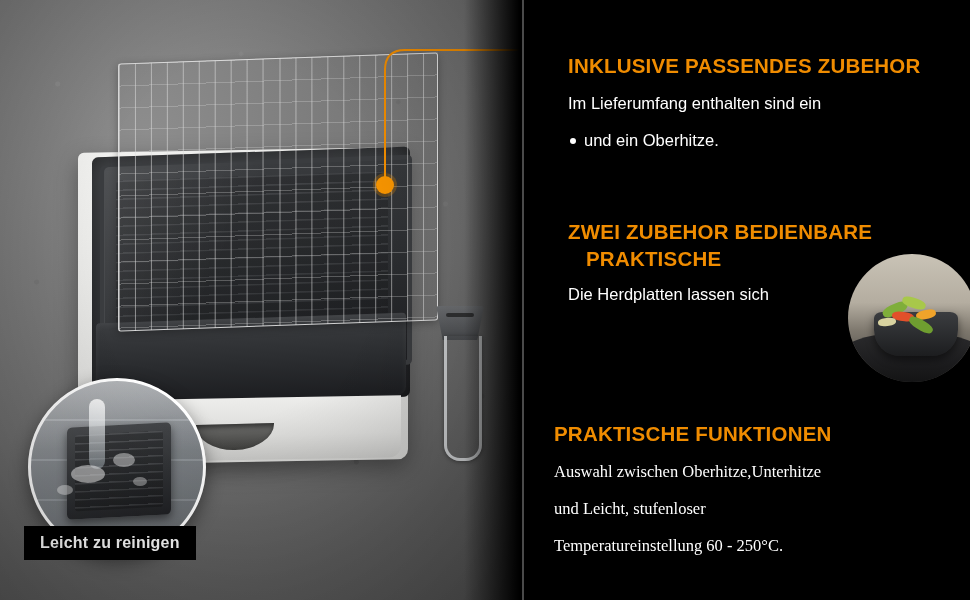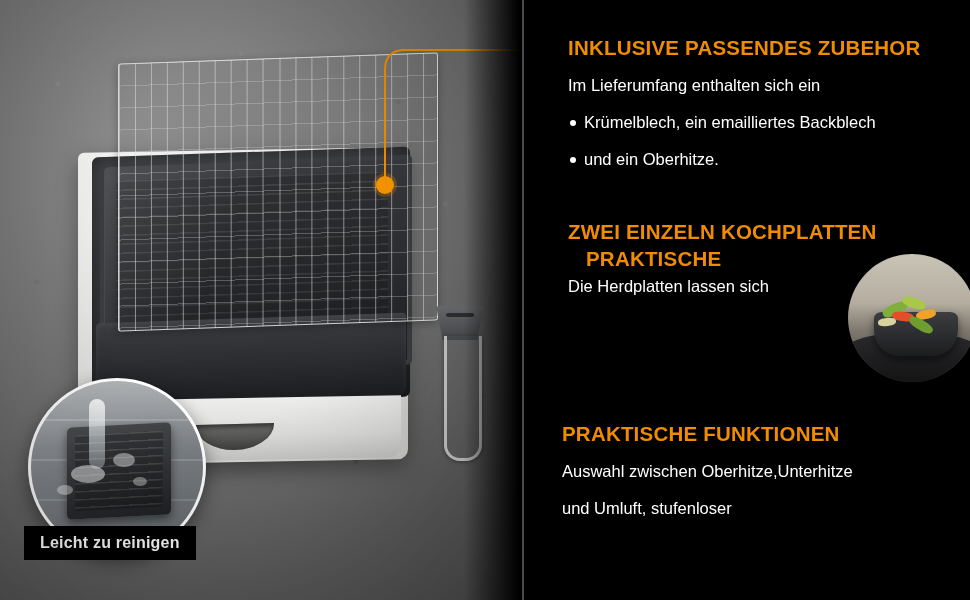--- a/index.html
+++ b/index.html
@@ -318,27 +318,27 @@
   .bullet-line::before {
     content: "";
     position: absolute;
     left: 2px; top: 10px;
     width: 6px; height: 6px;
     border-radius: 50%;
     background: #fff;
   }
 
   
-  #sec1 { left: 44px; top: 34px; width: 390px; }
+  #sec1 { left: 44px; top: 52px; width: 390px; }
   #sec1 .body-white { margin-top: 12px; }
 
   
   #sec2 { left: 44px; top: 218px; width: 400px; }
   #sec2 .head-orange { width: 330px; }
-  #sec2 .body-white { margin-top: 2px; width: 240px; }
+  #sec2 .body-white { margin-top: 10px; width: 240px; }
 
   .food-circle {
     position: absolute;
     left: 280px; top: 36px;
     width: 128px; height: 128px;
     border-radius: 50%;
     overflow: hidden;
     background: linear-gradient(170deg, #cbb79d 0%, #a4best 0%, #8a8378 100%);
     box-shadow: 0 3px 12px rgba(0,0,0,.6);
   }
@@ -361,22 +361,22 @@
     background: linear-gradient(180deg, #3b3d40 0%, #1c1d1f 100%);
     border-radius: 8px 8px 26px 26px / 6px 6px 26px 26px;
     box-shadow: 0 4px 8px rgba(0,0,0,.5);
   }
   .food-circle .veg {
     position: absolute;
     border-radius: 40%;
   }
 
   
-  #sec3 { left: 38px; top: 420px; width: 400px; }
-  #sec3 .body-white { margin-top: 12px; }
+  #sec3 { left: 30px; top: 420px; width: 400px; }
+  #sec3 .body-white { margin-top: 12px; font-family: Liberation Serif, serif; }
 </style>
 </head>
 <body>
 
 <div id="root">
 
   <div class="photo-panel">
     <div class="speckle"></div>
 
     <div class="oven-shadow"></div>
@@ -418,43 +418,43 @@
     <div class="vignette"></div>
     <div class="edge-fade"></div>
   </div>
 
   <div class="divider"></div>
 
   <div class="text-panel">
 
     <div class="block" id="sec1">
       <div class="head-orange">INKLUSIVE PASSENDES ZUBEHOR</div>
-      <div class="body-white">Im Lieferumfang enthalten sich ein</div>
-      <div class="body-white bullet-line">Krümelblech, ein emailliertes Backblech</div>
+      <div class="body-white">Im Lieferumfang enthalten sind ein</div>
       <div class="body-white bullet-line">und ein Oberhitze.</div>
     </div>
 
     <div class="block" id="sec2">
-      <div class="head-orange">ZWEI EINZELN KOCHPLATTEN</div>
+      <div class="head-orange">ZWEI ZUBEHOR BEDIENBARE</div>
       <div class="head-orange" style="padding-left:18px;">PRAKTISCHE</div>
       <div class="body-white">Die Herdplatten lassen sich</div>
 
       <div class="food-circle">
         <div class="kitchen-bg"></div>
         <div class="cooktop"></div>
         <div class="pan2"></div>
         <div class="veg" style="left:34px; top:50px; width:26px; height:11px; background:#7fae3a; transform:rotate(-24deg);"></div>
         <div class="veg" style="left:54px; top:44px; width:24px; height:10px; background:#a8c84a; transform:rotate(18deg);"></div>
         <div class="veg" style="left:44px; top:58px; width:22px; height:9px; background:#e2502a; transform:rotate(8deg);"></div>
         <div class="veg" style="left:68px; top:56px; width:20px; height:9px; background:#f0a32a; transform:rotate(-12deg);"></div>
         <div class="veg" style="left:60px; top:66px; width:26px; height:10px; background:#6f9e30; transform:rotate(30deg);"></div>
         <div class="veg" style="left:30px; top:64px; width:18px; height:8px; background:#d8d2a0; transform:rotate(-6deg);"></div>
       </div>
     </div>
 
     <div class="block" id="sec3">
       <div class="head-orange">PRAKTISCHE FUNKTIONEN</div>
       <div class="body-white">Auswahl zwischen Oberhitze,Unterhitze</div>
-      <div class="body-white">und Umluft, stufenloser</div>
+      <div class="body-white">und Leicht, stufenloser</div>
+      <div class="body-white">Temperatureinstellung 60 - 250°C.</div>
     </div>
 
   </div>
 </div>
 
 </body></html>

